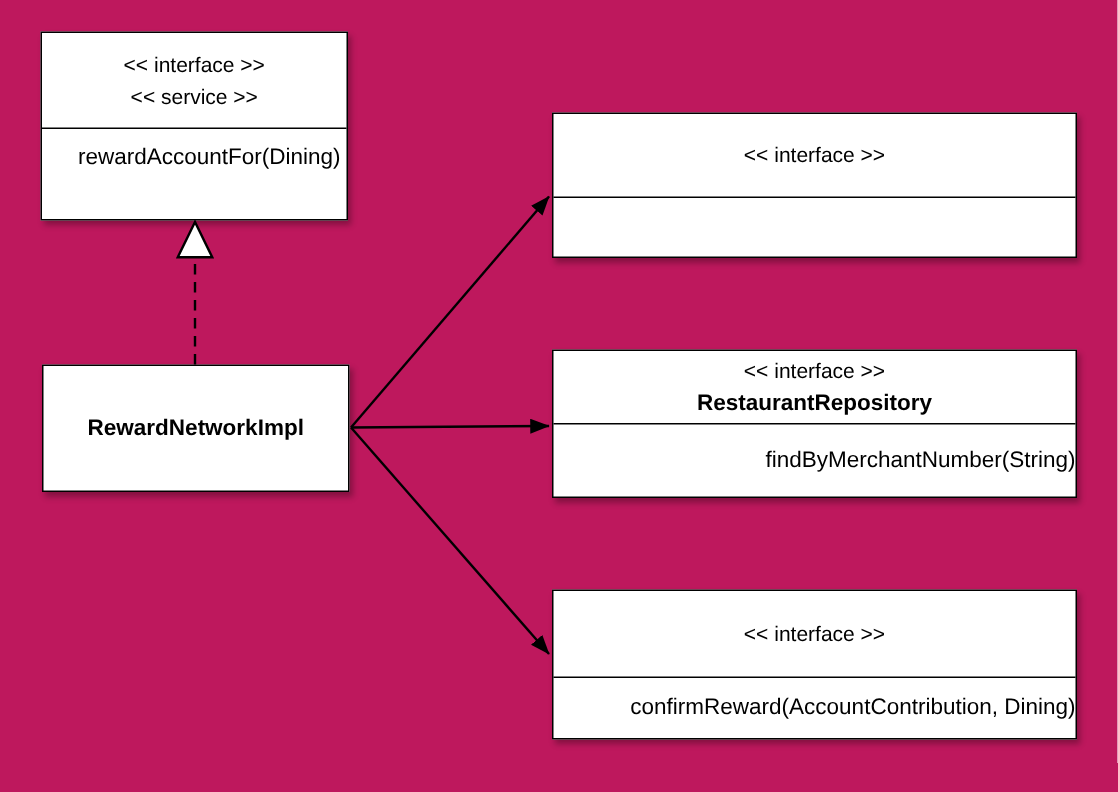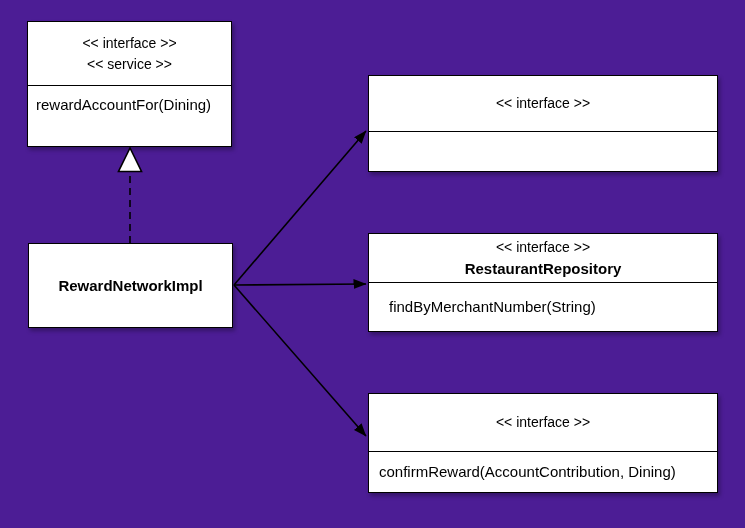--- a/index.html
+++ b/index.html
@@ -1,20 +1,20 @@
 <!DOCTYPE html>
 <html><head>
 <meta charset="utf-8">
 <style>
   html, body { margin: 0; padding: 0; background: #ffffff; }
   .canvas {
     position: relative;
     width: 745px;
     height: 528px;
-    background: #4c1d95;
+    background: #be185d;
     font-family: "Liberation Sans", sans-serif;
     color: #000000;
     overflow: hidden;
   }
   .edges {
     position: absolute;
     left: 0; top: 0;
     pointer-events: none;
   }
   .uml-box {
@@ -41,20 +41,21 @@
   .cname {
     font-size: 15px;
     font-weight: bold;
     line-height: 21px;
     white-space: nowrap;
   }
   .method-area {
     box-sizing: border-box;
     display: flex;
     flex-direction: column;
+    text-align: right;
   }
   .method {
     font-size: 15px;
     line-height: 20px;
     white-space: nowrap;
   }
   .single-name {
     display: flex;
     align-items: center;
     justify-content: center;

